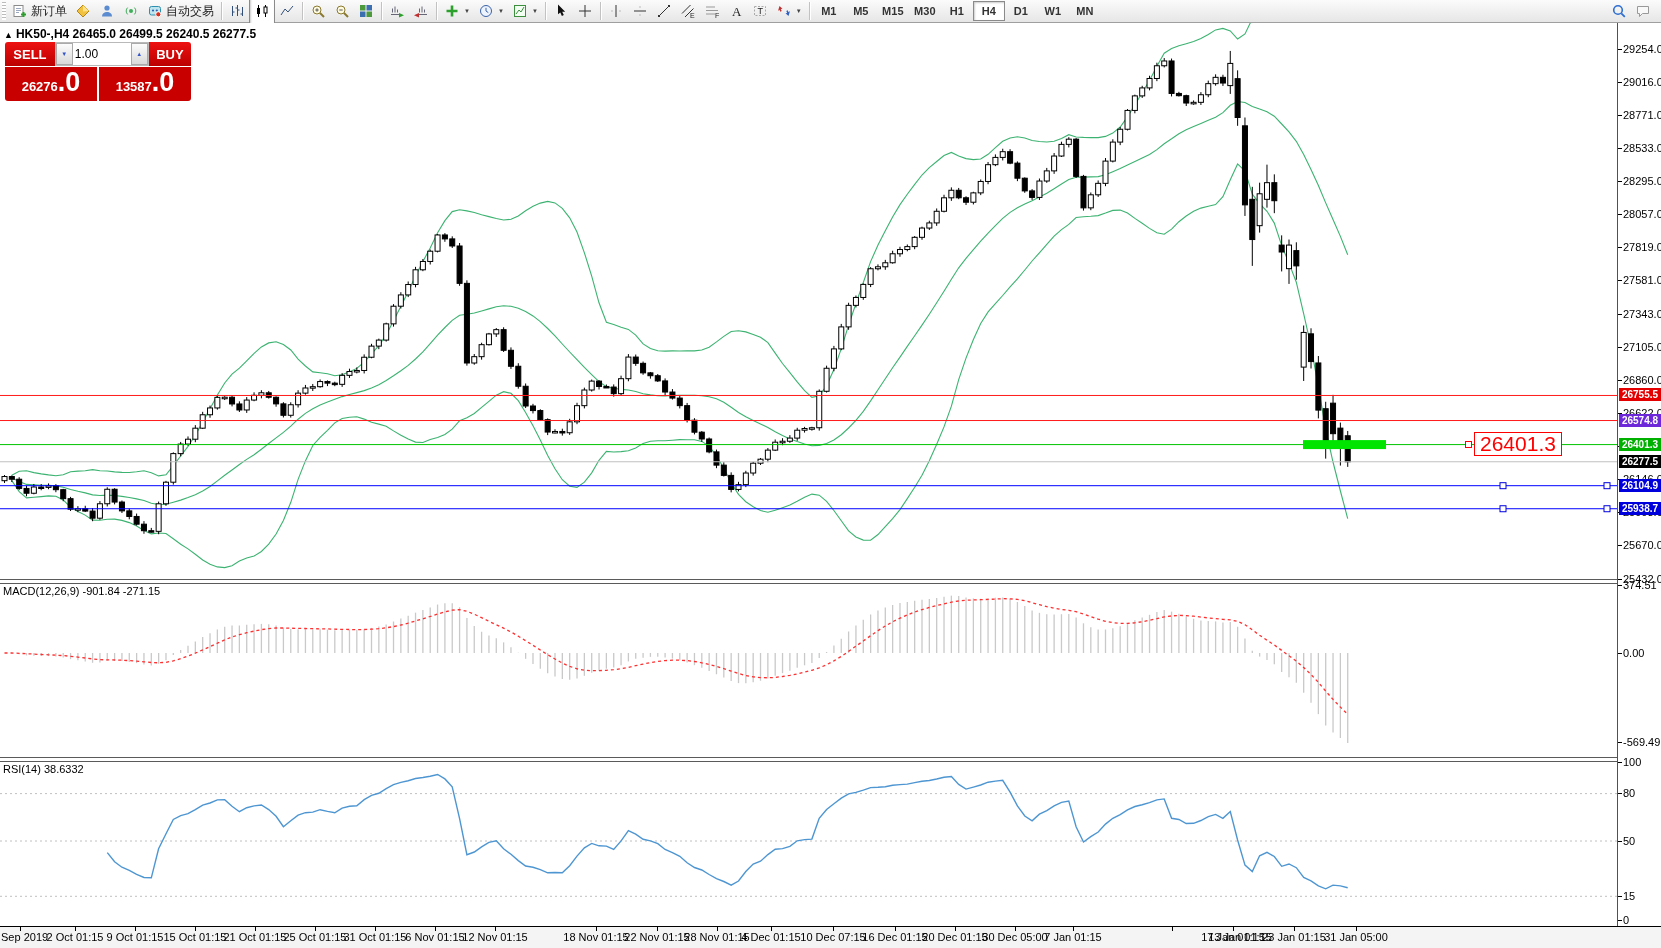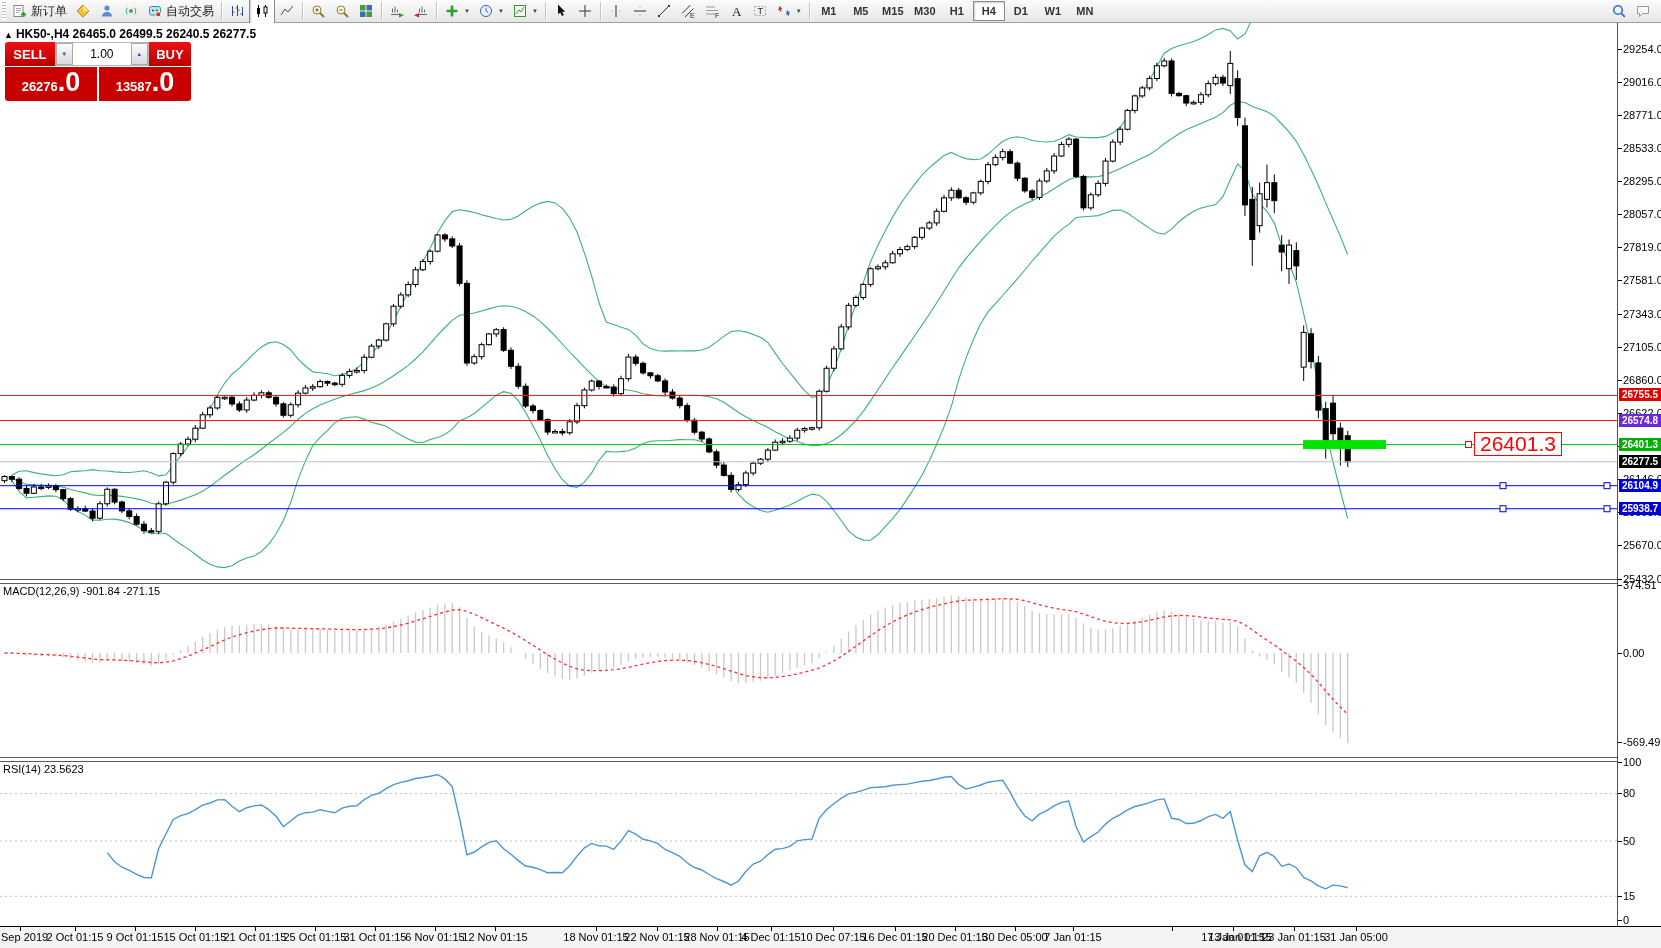--- a/index.html
+++ b/index.html
@@ -38,21 +38,21 @@
   
   #order-panel{position:absolute;left:5px;top:19px;width:186px;}
   #op-row1{display:flex;height:24px;}
   .op-btn{background:linear-gradient(#e11,#b00);color:#fff;font-size:13px;font-weight:bold;
     display:flex;align-items:center;justify-content:center;cursor:pointer;}
   #sell-btn{width:52px;border-radius:3px 0 0 0;}
   #buy-btn{width:44px;border-radius:0 3px 0 0;}
   #op-spin{display:flex;width:98px;background:#fff;border:1px solid #b9b9b9;box-sizing:border-box;}
   .spin-btn{width:15px;background:linear-gradient(#fcfcfc,#d9d9d9);border:1px solid #aaa;
     display:flex;align-items:center;justify-content:center;color:#35c;font-size:6px;cursor:pointer;}
-  #qty-input{flex:1;border:none;outline:none;font-size:12px;text-align:center;width:50px;}
+  #qty-input{flex:1;border:none;outline:none;font-size:12px;text-align:left;width:50px;}
   #op-row2{display:flex;margin-top:1px;height:34px;gap:2px;}
   .price-box{flex:1;background:#c80000;color:#fff;display:flex;align-items:baseline;justify-content:center;cursor:pointer;}
   .price-sm{font-size:13px;font-weight:bold;margin-top:10px;}
   .price-lg{font-size:27px;font-weight:bold;line-height:30px;}
   #sell-price{border-radius:0 0 0 3px;}
   #buy-price{border-radius:0 0 3px 0;}
   
   #price-callout{position:absolute;border:1px solid #f00;color:#f00;background:#fff;
     font-size:21px;padding:0 5px;line-height:22px;}
   #callout-square{position:absolute;width:5px;height:5px;background:#fff;border:1px solid #f00;}
@@ -868,21 +868,21 @@
     </svg>
   <div class="ind-label" style="top:562px">MACD(12,26,9) -901.84 -271.15</div>
 
   <div class="splitter" id="split2" style="top:734px"></div>
   <svg id="rsi-svg" style="top:737px" width="1617" height="166" viewBox="0 0 1617 166">
       <line x1="0" y1="33.599999999999994" x2="1617" y2="33.599999999999994" stroke="#c0c0c0" stroke-dasharray="2 3"></line>
       <line x1="0" y1="81" x2="1617" y2="81" stroke="#c0c0c0" stroke-dasharray="2 3"></line>
       <line x1="0" y1="136.3" x2="1617" y2="136.3" stroke="#c0c0c0" stroke-dasharray="2 3"></line>
       <polyline points="107.3,92.6 114.6,101.8 121.9,107.2 129.3,110.3 136.6,114.3 144.0,117.5 151.3,117.8 158.6,88.8 166.0,73.7 173.3,59.4 180.7,55.6 188.0,53.7 195.3,49.6 202.7,45.1 210.0,43.0 217.4,39.9 224.7,39.8 232.0,46.2 239.4,51.7 246.7,47.7 254.1,45.9 261.4,45.0 268.7,49.6 276.1,56.3 283.4,66.7 290.8,60.8 298.1,55.1 305.4,52.7 312.8,52.1 320.1,49.7 327.5,51.4 334.8,52.8 342.1,48.1 349.5,46.2 356.8,45.7 364.2,39.6 371.5,35.3 378.8,33.3 386.2,28.6 393.5,24.6 400.9,22.4 408.2,20.7 415.5,18.5 422.9,17.5 430.2,16.2 437.6,14.5 444.9,18.9 452.2,26.8 459.6,58.7 466.9,94.7 474.3,92.0 481.6,86.9 488.9,82.4 496.3,80.7 503.6,88.8 511.0,94.3 518.3,100.6 525.6,106.0 533.0,107.3 540.3,109.7 547.7,112.8 555.0,112.5 562.3,112.8 569.7,105.7 577.0,96.1 584.4,87.8 591.7,83.4 599.0,85.8 606.4,86.1 613.7,89.4 621.1,80.9 628.4,70.6 635.7,74.1 643.1,79.3 650.4,80.8 657.8,83.7 665.1,89.5 672.4,92.6 679.8,96.3 687.1,102.8 694.5,107.5 701.8,110.0 709.1,114.5 716.5,118.6 723.8,121.5 731.2,125.1 738.5,121.0 745.8,111.5 753.2,104.1 760.5,101.2 767.9,94.6 775.2,89.2 782.5,88.6 789.9,86.3 797.2,80.8 804.6,79.6 811.9,79.1 819.2,58.3 826.6,49.5 833.9,43.7 841.3,38.2 848.6,33.8 855.9,32.4 863.3,30.1 870.6,27.6 878.0,27.3 885.3,26.7 892.6,25.2 900.0,24.6 907.3,24.1 914.7,22.6 922.0,21.3 929.3,20.5 936.7,19.0 944.0,17.3 951.4,16.5 958.7,24.4 966.0,29.1 973.4,27.1 980.7,25.0 988.1,22.2 995.4,21.1 1002.7,20.3 1010.1,32.2 1017.4,45.9 1024.8,56.0 1032.1,60.8 1039.4,54.2 1046.8,50.6 1054.1,45.8 1061.5,42.4 1068.8,41.0 1076.1,66.7 1083.5,82.0 1090.8,76.6 1098.2,72.0 1105.5,64.1 1112.8,58.3 1120.2,54.7 1127.5,49.9 1134.9,46.5 1142.2,44.7 1149.5,42.6 1156.9,39.9 1164.2,38.9 1171.6,58.3 1178.9,59.5 1186.2,63.5 1193.6,63.3 1200.9,60.5 1208.3,56.6 1215.6,54.4 1222.9,58.3 1230.3,51.6 1237.6,80.0 1245.0,105.1 1252.3,111.6 1259.6,95.8 1267.0,92.4 1274.3,96.5 1281.7,106.3 1289.0,104.0 1296.3,107.7 1303.7,117.4 1311.0,120.8 1318.4,125.8 1325.7,128.8 1333.0,125.1 1340.4,125.9 1347.7,127.8" fill="none" stroke="#4e96d2" stroke-width="1.4"></polyline>
     </svg>
-  <div class="ind-label" style="top:740px">RSI(14) 23.5623</div>
+  <div class="ind-label" style="top:740px">RSI(14) 38.6332</div>
 
   <div id="axis-col">
       <div class="tick-mark" style="top:26px"></div>
       <div class="tick-label" style="top:20px">29254.0</div>
       <div class="tick-mark" style="top:59px"></div>
       <div class="tick-label" style="top:53px">29016.0</div>
       <div class="tick-mark" style="top:92px"></div>
       <div class="tick-label" style="top:86px">28771.0</div>
       <div class="tick-mark" style="top:125px"></div>
       <div class="tick-label" style="top:119px">28533.0</div>

